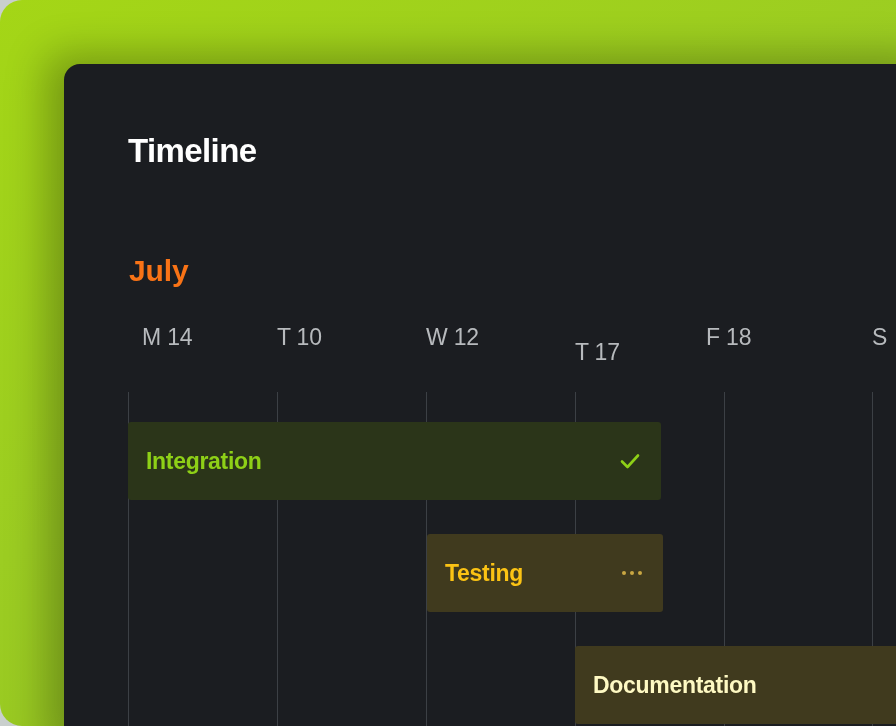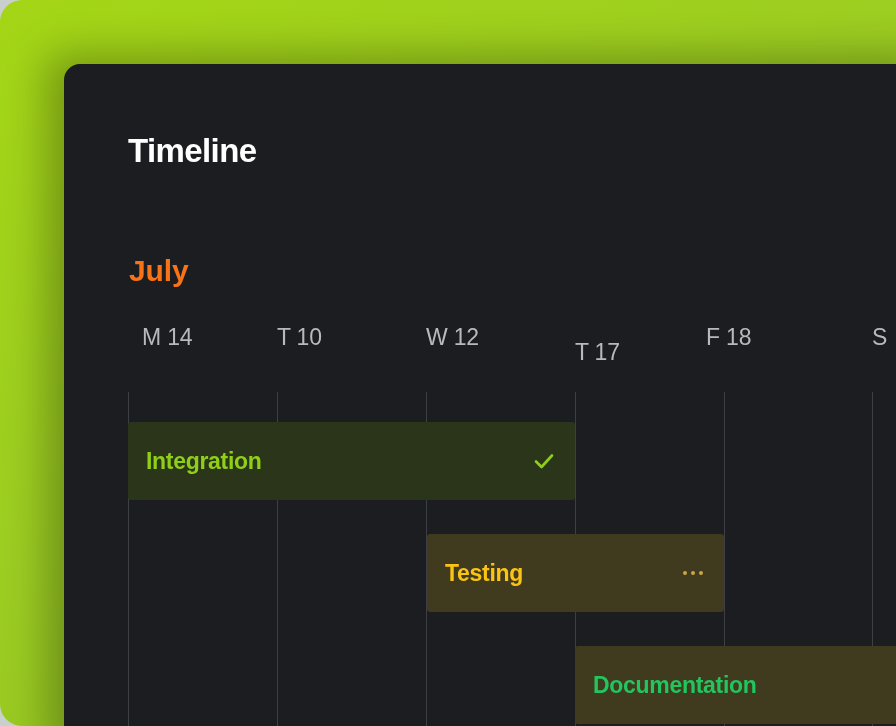--- a/index.html
+++ b/index.html
@@ -171,37 +171,37 @@
       <div id="grid">
           <div class="grid-line" style="left: 64px; background: rgb(60, 64, 69);"></div>
           <div class="grid-line" style="left: 213px; background: rgb(60, 64, 69);"></div>
           <div class="grid-line" style="left: 362px; background: rgb(60, 64, 69);"></div>
           <div class="grid-line" style="left: 511px; background: rgb(60, 64, 69);"></div>
           <div class="grid-line" style="left: 660px; background: rgb(60, 64, 69);"></div>
           <div class="grid-line" style="left: 808px; background: rgb(60, 64, 69);"></div>
         </div>
 
       <div id="bars">
-          <div class="task-bar" style="left: 64px; top: 358px; width: 447px; height: 78px; background: rgb(43, 53, 25);">
+          <div class="task-bar" style="left: 64px; top: 358px; width: 533px; height: 78px; background: rgb(43, 53, 25);">
             <span class="task-label" style="color: rgb(142, 208, 23);">Integration</span>
             <span class="task-action check-icon">
               <svg width="24" height="24" viewBox="0 0 24 24" fill="none" stroke="#8ed017" stroke-width="2.6" stroke-linecap="round" stroke-linejoin="round">
                 <path d="M4 12.5 L9.5 18 L20 6.5"></path>
               </svg>
             </span>
           </div>
-          <div class="task-bar" style="left: 363px; top: 470px; width: 297px; height: 78px; background: rgb(64, 58, 30);">
+          <div class="task-bar" style="left: 363px; top: 470px; width: 236px; height: 78px; background: rgb(64, 58, 30);">
             <span class="task-label" style="color: rgb(251, 195, 20);">Testing</span>
             <span class="task-action dots-icon">
               <i style="background: rgb(201, 167, 67);"></i>
               <i style="background: rgb(201, 167, 67);"></i>
               <i style="background: rgb(201, 167, 67);"></i>
             </span>
           </div>
           <div class="task-bar" style="left: 511px; top: 582px; width: 369px; height: 78px; background: rgb(64, 58, 30);">
-            <span class="task-label" style="color: #22c55e;">Documentation</span>
+            <span class="task-label" style="color: #fef9c3;">Documentation</span>
           </div>
         </div>
 
     </div>
   </div>
 
 </div>
 
 </body></html>

